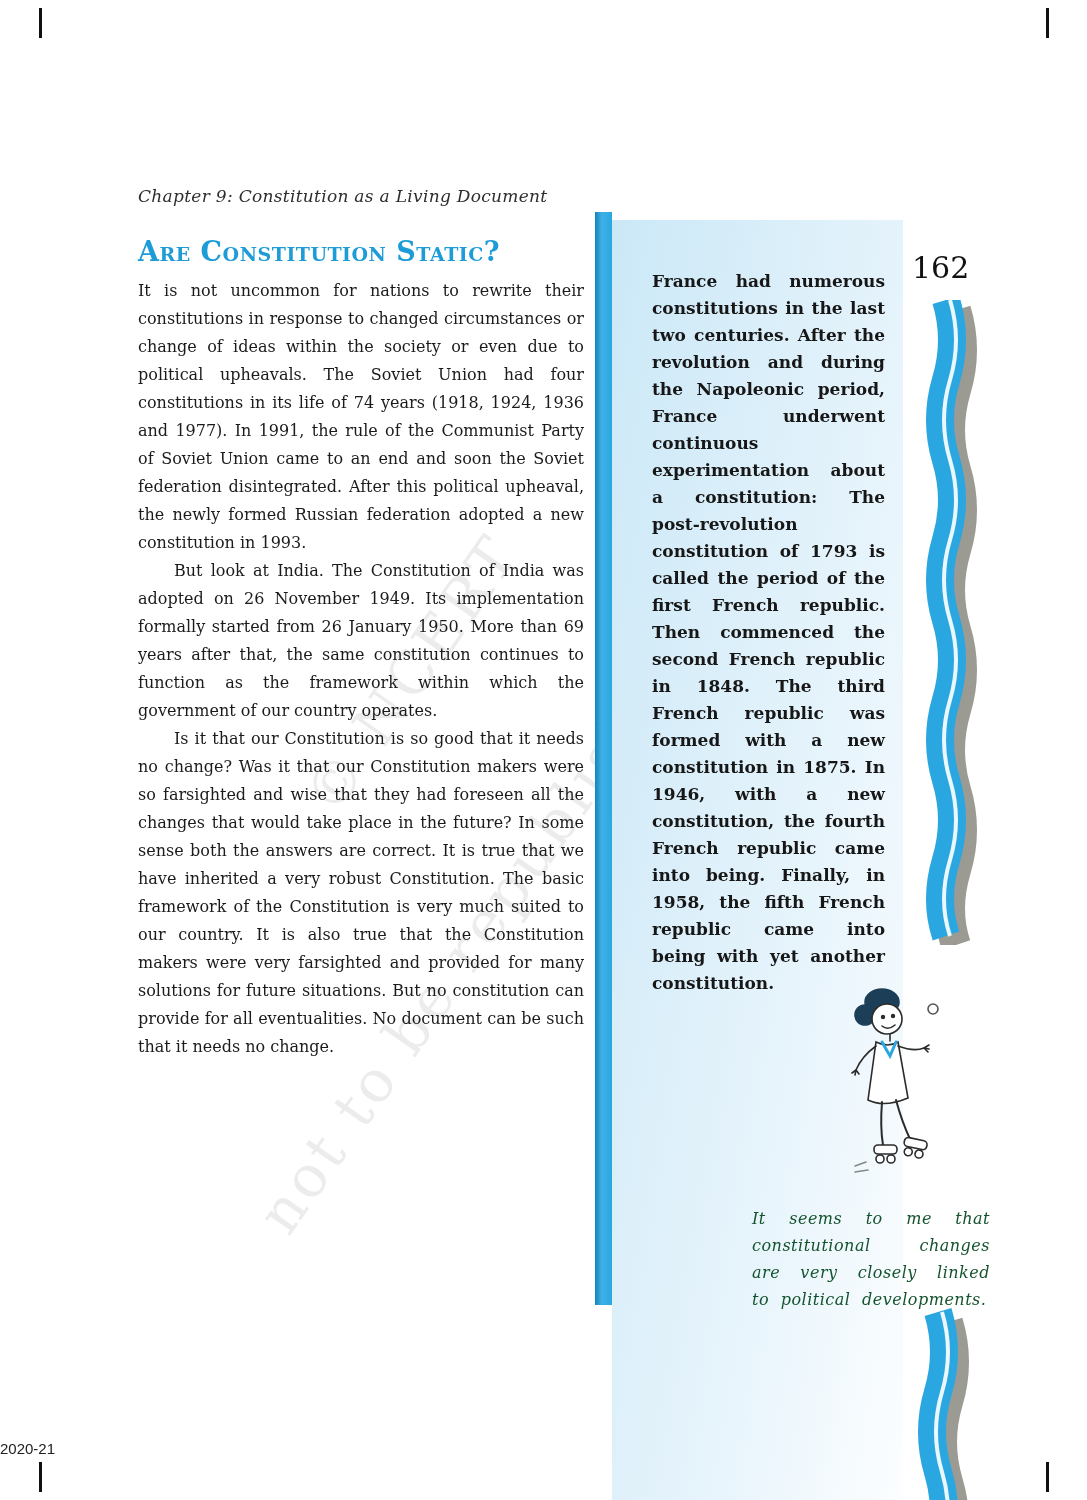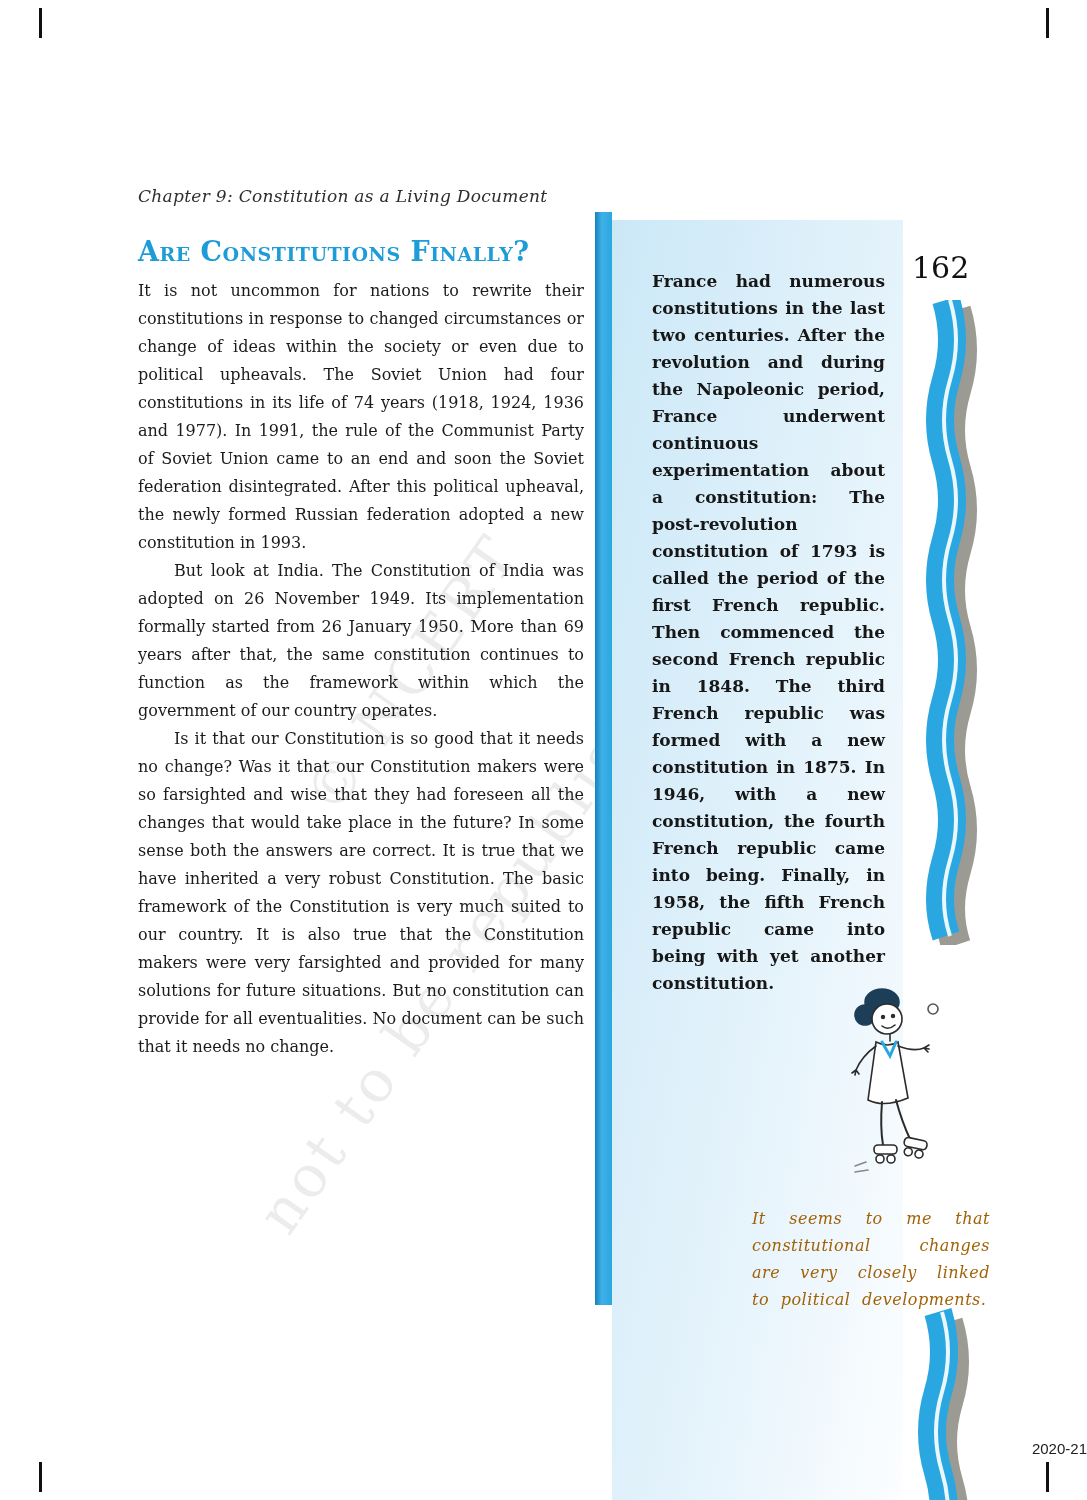--- a/index.html
+++ b/index.html
@@ -84,26 +84,26 @@
   .illustration{position:absolute;left:838px;top:982px;}
 
   .caption{
     position:absolute;left:752px;top:1205px;width:238px;
     font-style:italic;
     font-size:16px;
     line-height:27px;
     text-align:justify;
     word-spacing:6px;
     letter-spacing:0.5px;
-    color:#a16207;
+    color:#14532d;
   }
 
   .footer{
     position:absolute;left:0;top:1440px;width:1087px;
-    text-align:right;
+    text-align:left;
     font-family:"Liberation Sans", sans-serif;
     font-size:15px;color:#222;
   }
 </style>
 </head>
 <body>
 
 <div class="page">
 
   <div class="crop-mark crop-tl"></div>
@@ -112,21 +112,21 @@
   <div class="crop-mark crop-br"></div>
 
   <div class="watermark wm1">© NCERT</div>
   <div class="watermark wm2">not to be republished</div>
 
   <div class="chapter-header">Chapter 9: Constitution as a Living Document</div>
 
   <div class="page-number">162</div>
 
   <div class="main-col">
-    <h1 class="heading">Are Constitutions Finally?</h1>
+    <h1 class="heading">Are Constitution Static?</h1>
     <p class="para">It is not uncommon for nations to rewrite their constitutions in response to changed circumstances or change of ideas within the society or even due to political upheavals. The Soviet Union had four constitutions in its life of 74 years (1918, 1924, 1936 and 1977). In 1991, the rule of the Communist Party of Soviet Union came to an end and soon the Soviet federation disintegrated. After this political upheaval, the newly formed Russian federation adopted a new constitution in 1993.</p>
     <p class="para indent">But look at India. The Constitution of India was adopted on 26 November 1949. Its implementation formally started from 26 January 1950. More than 69 years after that, the same constitution continues to function as the framework within which the government of our country operates.</p>
     <p class="para indent">Is it that our Constitution is so good that it needs no change? Was it that our Constitution makers were so farsighted and wise that they had foreseen all the changes that would take place in the future? In some sense both the answers are correct. It is true that we have inherited a very robust Constitution. The basic framework of the Constitution is very much suited to our country. It is also true that the Constitution makers were very farsighted and provided for many solutions for future situations. But no constitution can provide for all eventualities. No document can be such that it needs no change.</p>
   </div>
 
   <div class="blue-strip"></div>
 
   <div class="sidebar">
     <p class="sidebar-text">France had numerous constitutions in the last two centuries. After the revolution and during the Napoleonic period, France underwent continuous experimentation about a constitution: The post-revolution constitution of 1793 is called the period of the first French republic. Then commenced the second French republic in 1848. The third French republic was formed with a new constitution in 1875. In 1946, with a new constitution, the fourth French republic came into being. Finally, in 1958, the fifth French republic came into being with yet another constitution.</p>
   </div>

